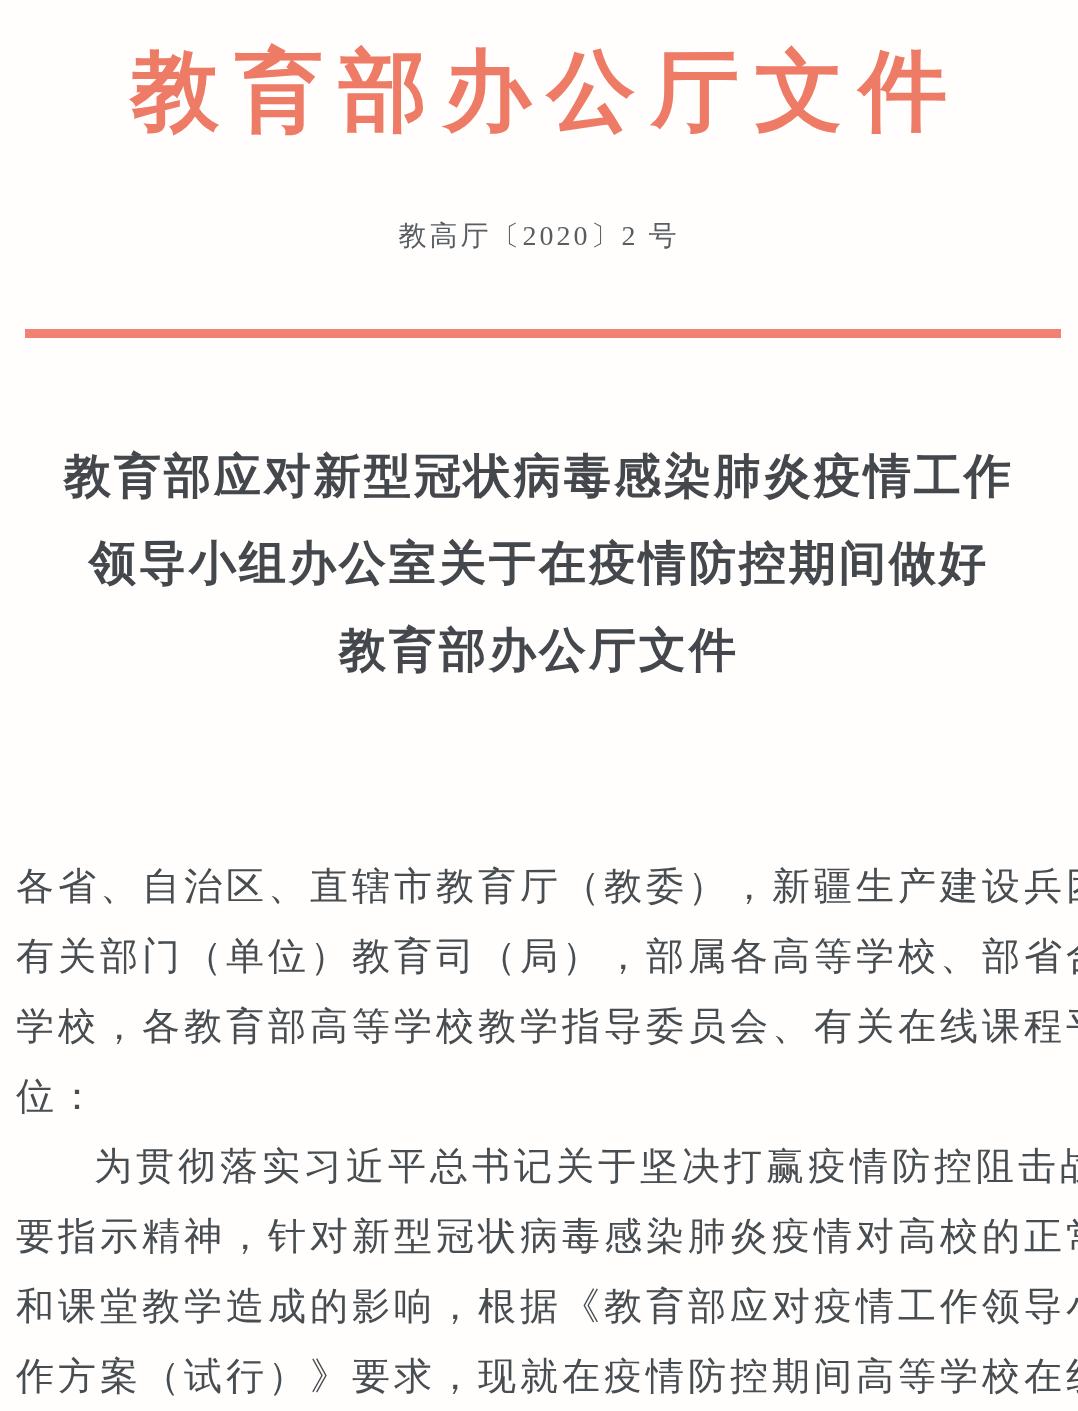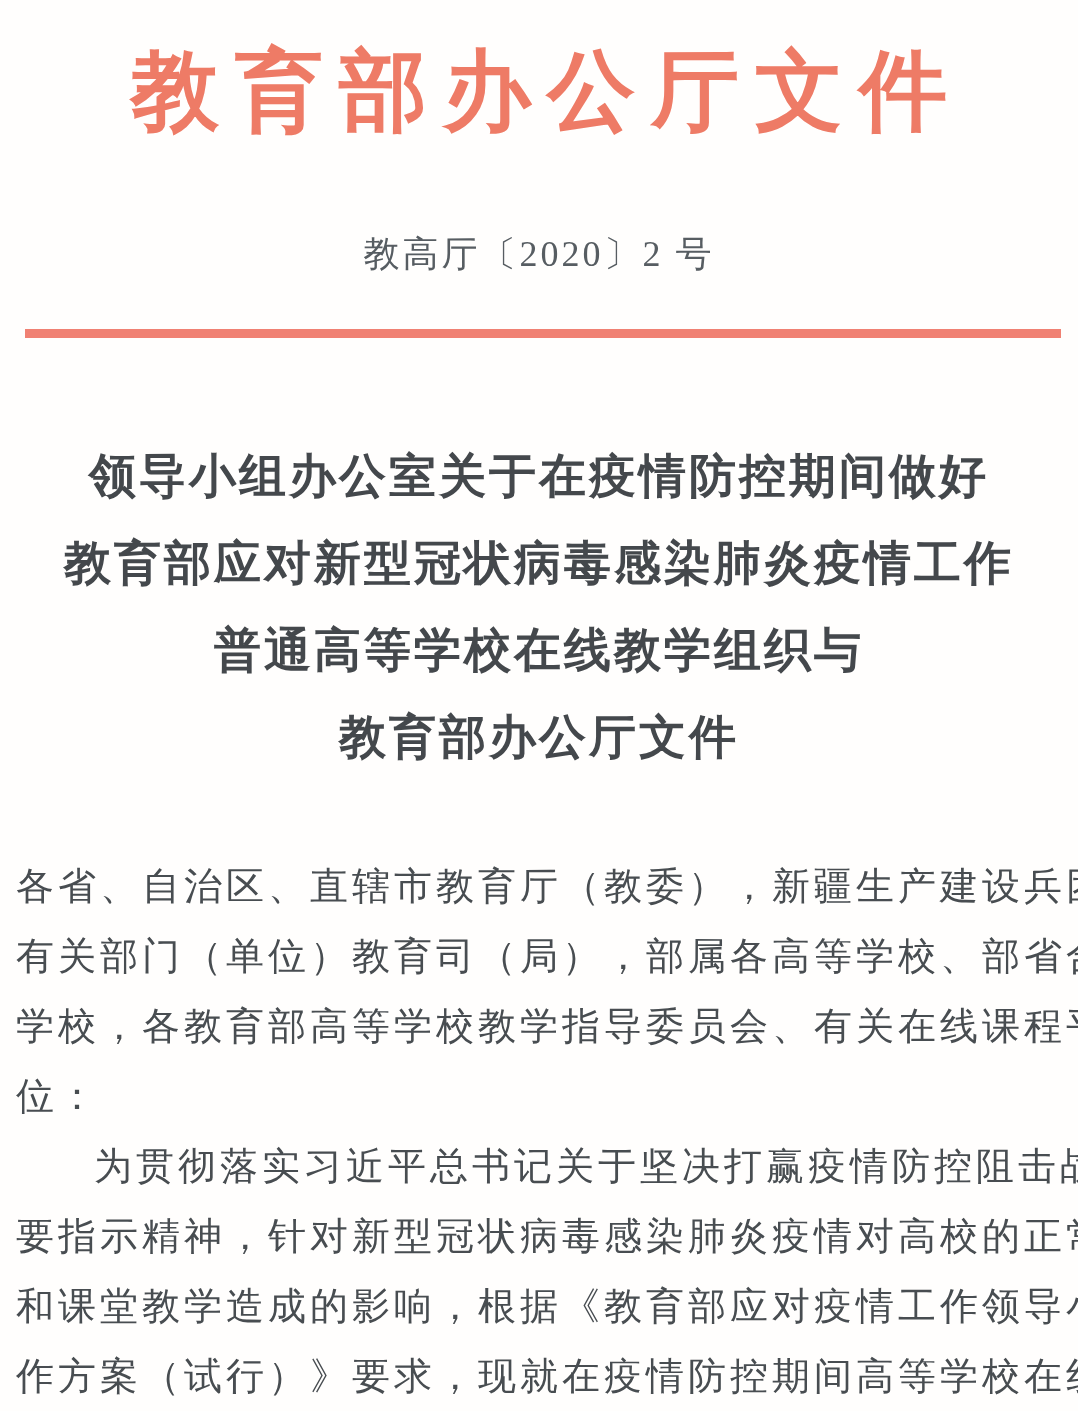--- a/index.html
+++ b/index.html
@@ -27,25 +27,25 @@
     line-height: 116px;
     font-weight: 700;
     color: #ee7b66;
     letter-spacing: 16px;
     text-indent: 16px;
     white-space: nowrap;
   }
   
   .doc-number {
     position: absolute;
-    top: 230px;
+    top: 212px;
     left: 0;
     right: 0;
     text-align: center;
-    font-size: 36px;
+    font-size: 28px;
     line-height: 48px;
     color: #575d62;
     letter-spacing: 3px;
     white-space: nowrap;
   }
   
   .red-divider {
     position: absolute;
     top: 329px;
     left: 25px;
@@ -93,23 +93,22 @@
 
 <div class="page">
 
   <div class="agency-title">教育部办公厅文件</div>
 
   <div class="doc-number">教高厅〔2020〕2 号</div>
 
   <div class="red-divider"></div>
 
   <div class="doc-title">
+    <div class="title-line">教育部应对新型冠状病毒感染肺炎疫情工作</div>
     <div class="title-line">领导小组办公室关于在疫情防控期间做好</div>
-    <div class="title-line">教育部应对新型冠状病毒感染肺炎疫情工作</div>
-    <div class="title-line">普通高等学校在线教学组织与</div>
     <div class="title-line">教育部办公厅文件</div>
   </div>
 
   <div class="doc-body">
 
     <div>
       <div class="body-line">各省、自治区、直辖市教育厅（教委），新疆生产建设兵团教育局，</div>
       <div class="body-line">有关部门（单位）教育司（局），部属各高等学校、部省合建各高等</div>
       <div class="body-line">学校，各教育部高等学校教学指导委员会、有关在线课程平台单</div>
       <div class="body-line">位：</div>

